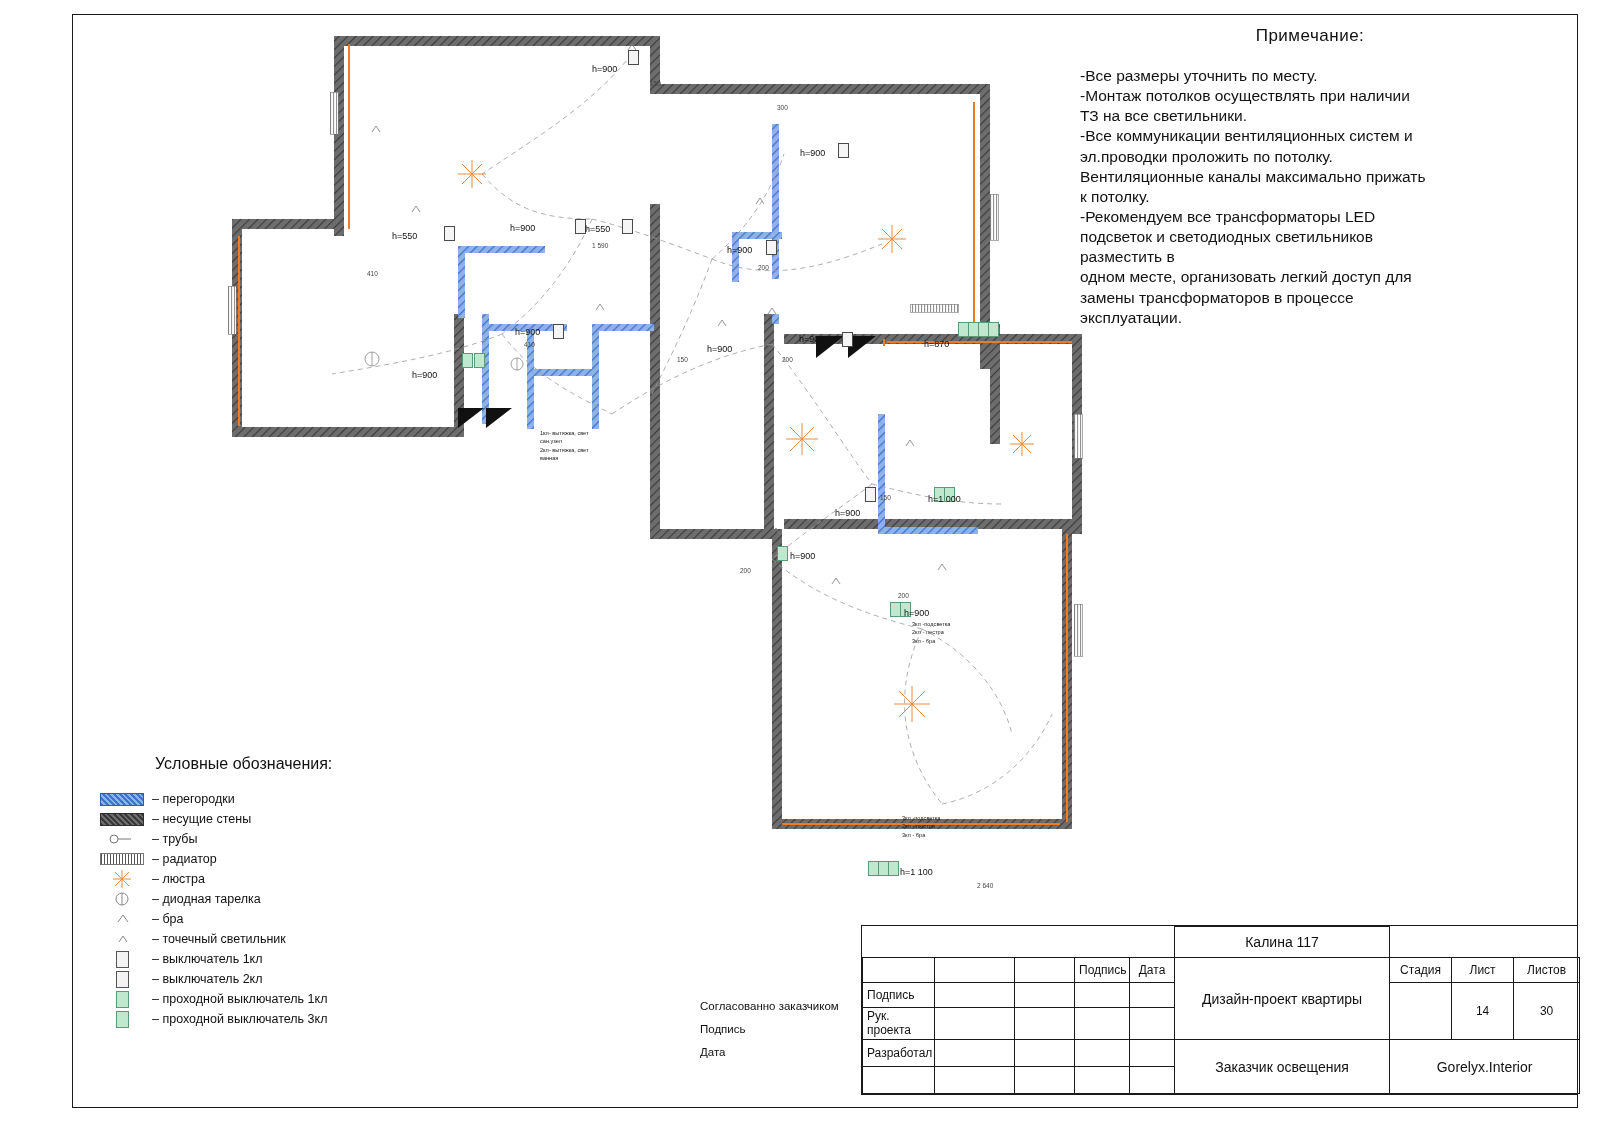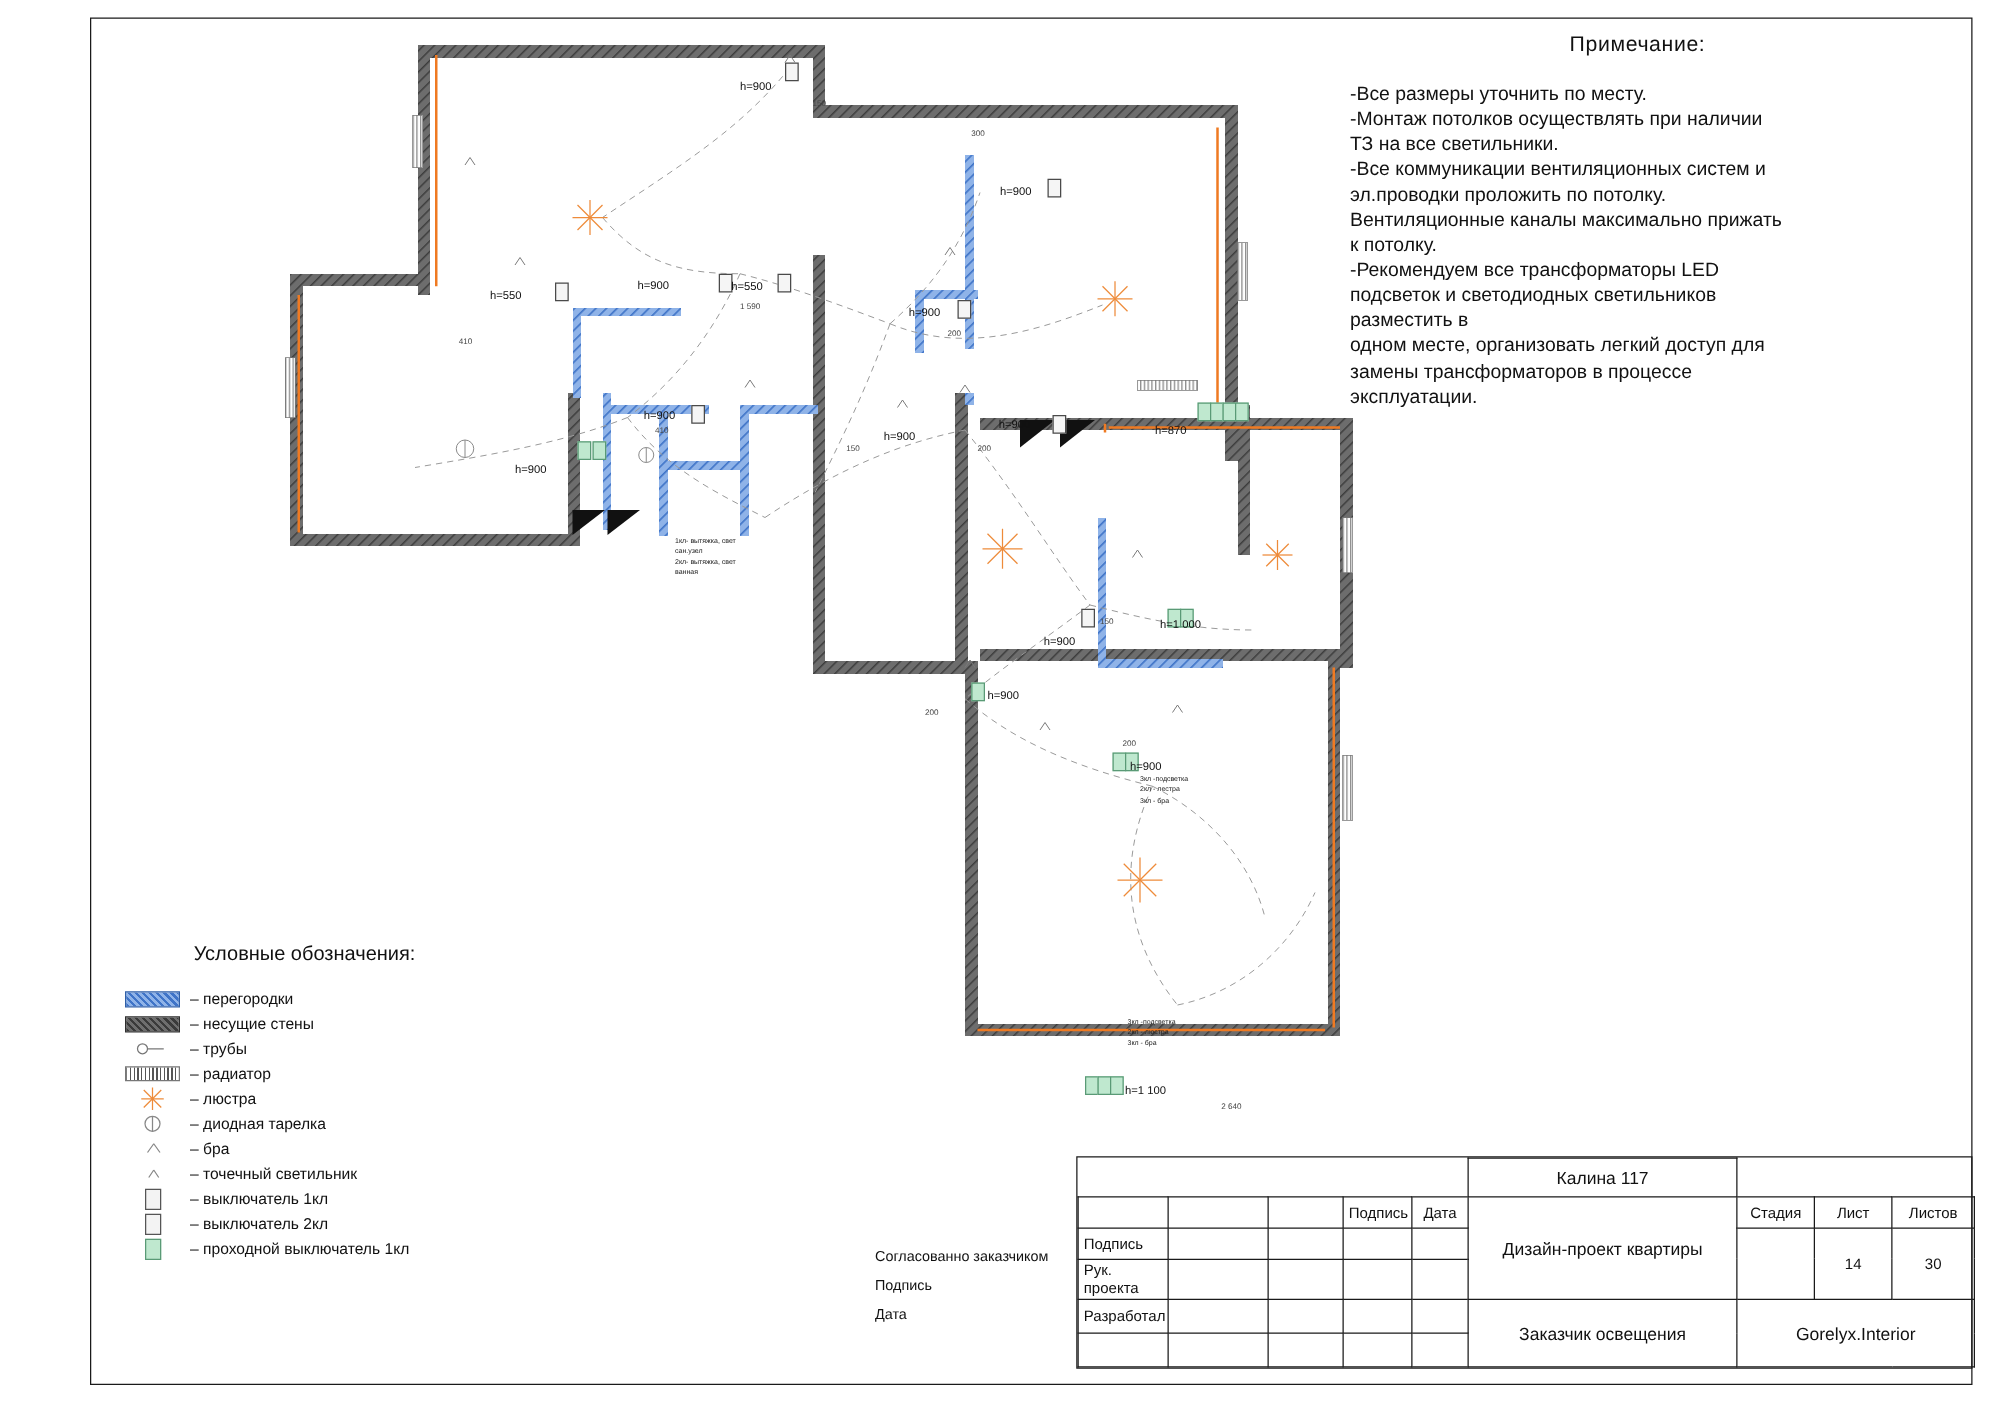--- a/index.html
+++ b/index.html
@@ -379,20 +379,26 @@
             <span class="sw"></span>
           </span>
           <span class="legend-txt">– выключатель 2кл</span>
         </div>
         <div class="legend-row">
           <span class="legend-sym">
             <span class="sw g"></span>
           </span>
           <span class="legend-txt">– проходной выключатель 1кл</span>
         </div>
+        <div class="legend-row">
+          <span class="legend-sym">
+            <span class="sw g"></span>
+          </span>
+          <span class="legend-txt">– проходной выключатель 3кл</span>
+        </div>
       </div>
   </div>
 
   <div class="approve">
     <div>Согласованно заказчиком</div>
     <div>Подпись</div>
     <div>Дата</div>
   </div>
 
   <div class="tb">

